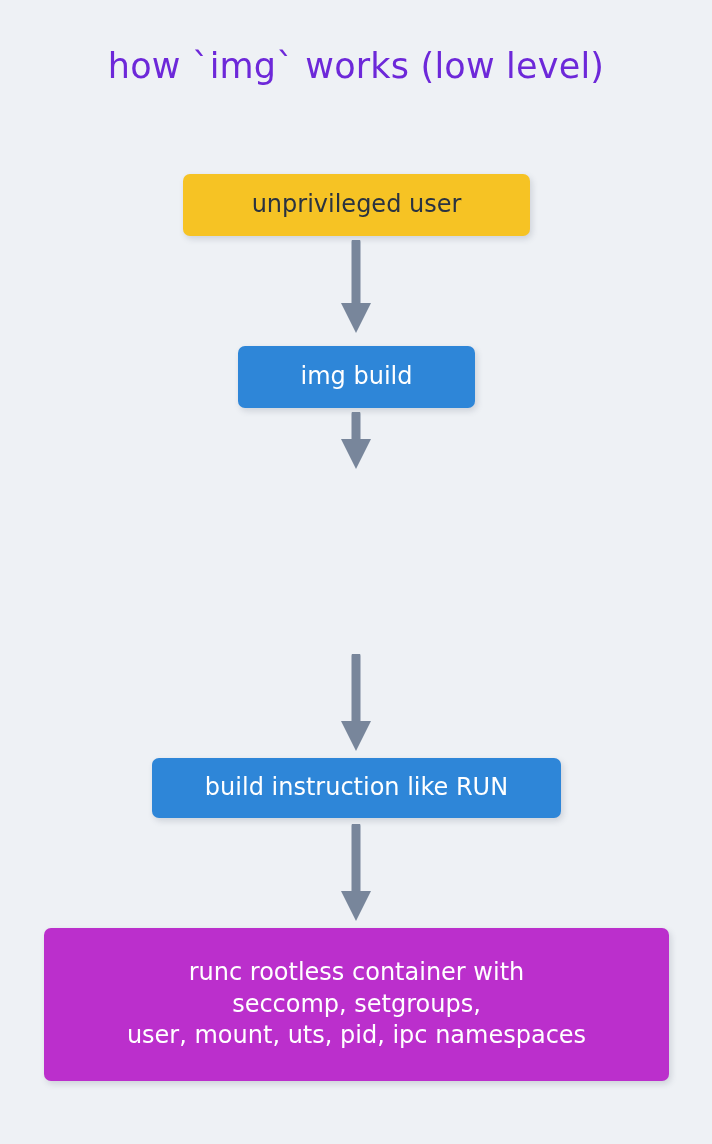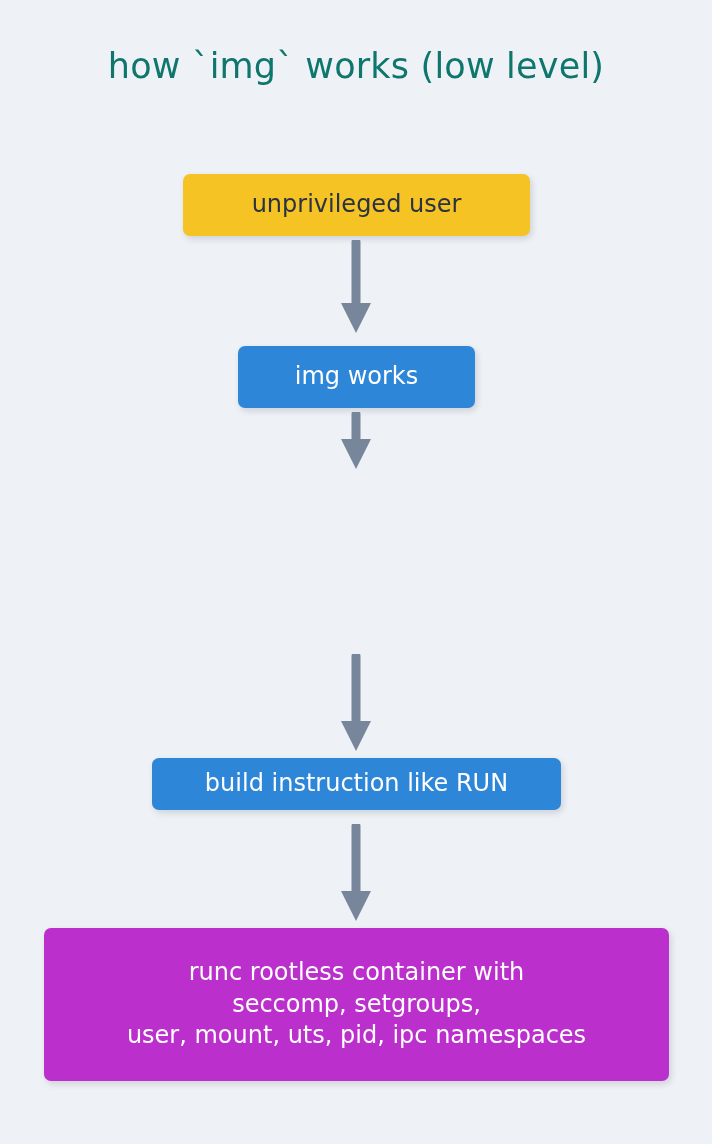--- a/index.html
+++ b/index.html
@@ -20,21 +20,21 @@
     background: #eef1f5;
   }
   .title {
     position: absolute;
     left: 0;
     top: 46px;
     width: 712px;
     text-align: center;
     font-size: 35px;
     font-weight: 400;
-    color: #0f766e;
+    color: #6d28d9;
     letter-spacing: 0.2px;
     font-family: "DejaVu Sans", sans-serif;
   }
   .node {
     position: absolute;
     box-sizing: border-box;
     border-radius: 7px;
     display: flex;
     align-items: center;
     justify-content: center;
@@ -70,21 +70,21 @@
   }
   #node-img-binary {
     left: 238px; top: 346px; width: 237px; height: 62px;
     font-size: 24px;
   }
   #node-unshare {
     left: 44px; top: 475px; width: 625px; height: 175px;
     font-size: 24px;
   }
   #node-build-instruction {
-    left: 152px; top: 758px; width: 409px; height: 52px;
+    left: 152px; top: 758px; width: 409px; height: 60px;
     font-size: 24px;
   }
   #node-runc {
     left: 44px; top: 928px; width: 625px; height: 153px;
     font-size: 24px;
   }
 
   
   .arrow {
     position: absolute;
@@ -108,21 +108,21 @@
   </div>
 
   <div class="arrow" id="arrow-user-to-img">
     <svg width="36" height="96" viewBox="0 0 36 96" xmlns="http://www.w3.org/2000/svg">
       <path d="M18 2 L18 66" stroke="#78869b" stroke-width="9" stroke-linecap="round" fill="none"></path>
       <path d="M18 93 L3 63 L33 63 Z" fill="#78869b"></path>
     </svg>
   </div>
 
   <div class="node node-blue" id="node-img-binary">
-    <span class="label">img works</span>
+    <span class="label">img build</span>
   </div>
 
   <div class="arrow" id="arrow-img-to-unshare">
     <svg width="36" height="60" viewBox="0 0 36 60" xmlns="http://www.w3.org/2000/svg">
       <path d="M18 2 L18 30" stroke="#78869b" stroke-width="9" stroke-linecap="round" fill="none"></path>
       <path d="M18 57 L3 27 L33 27 Z" fill="#78869b"></path>
     </svg>
   </div>
 
 

